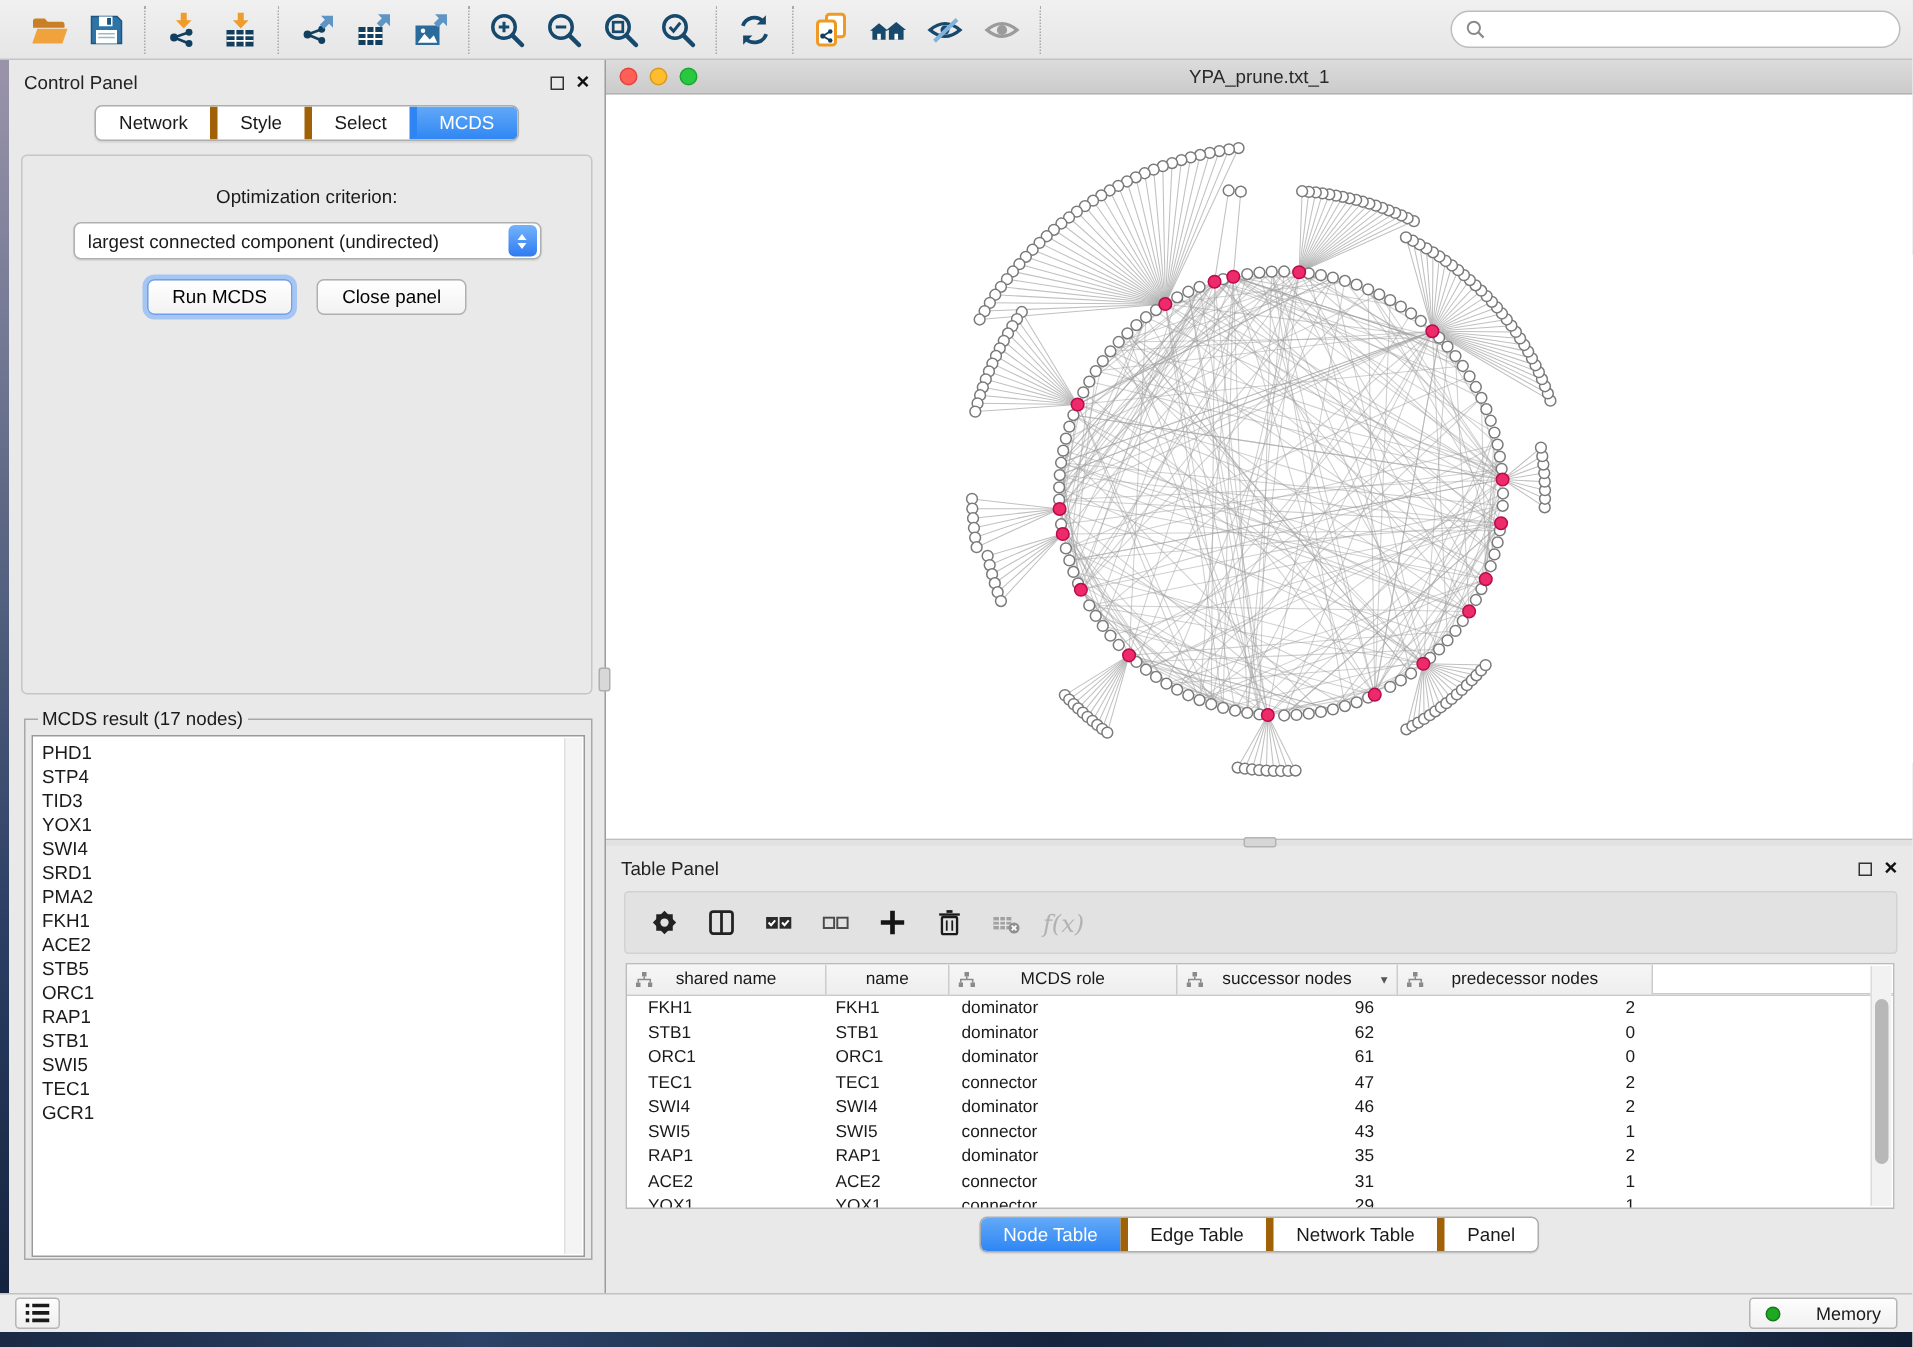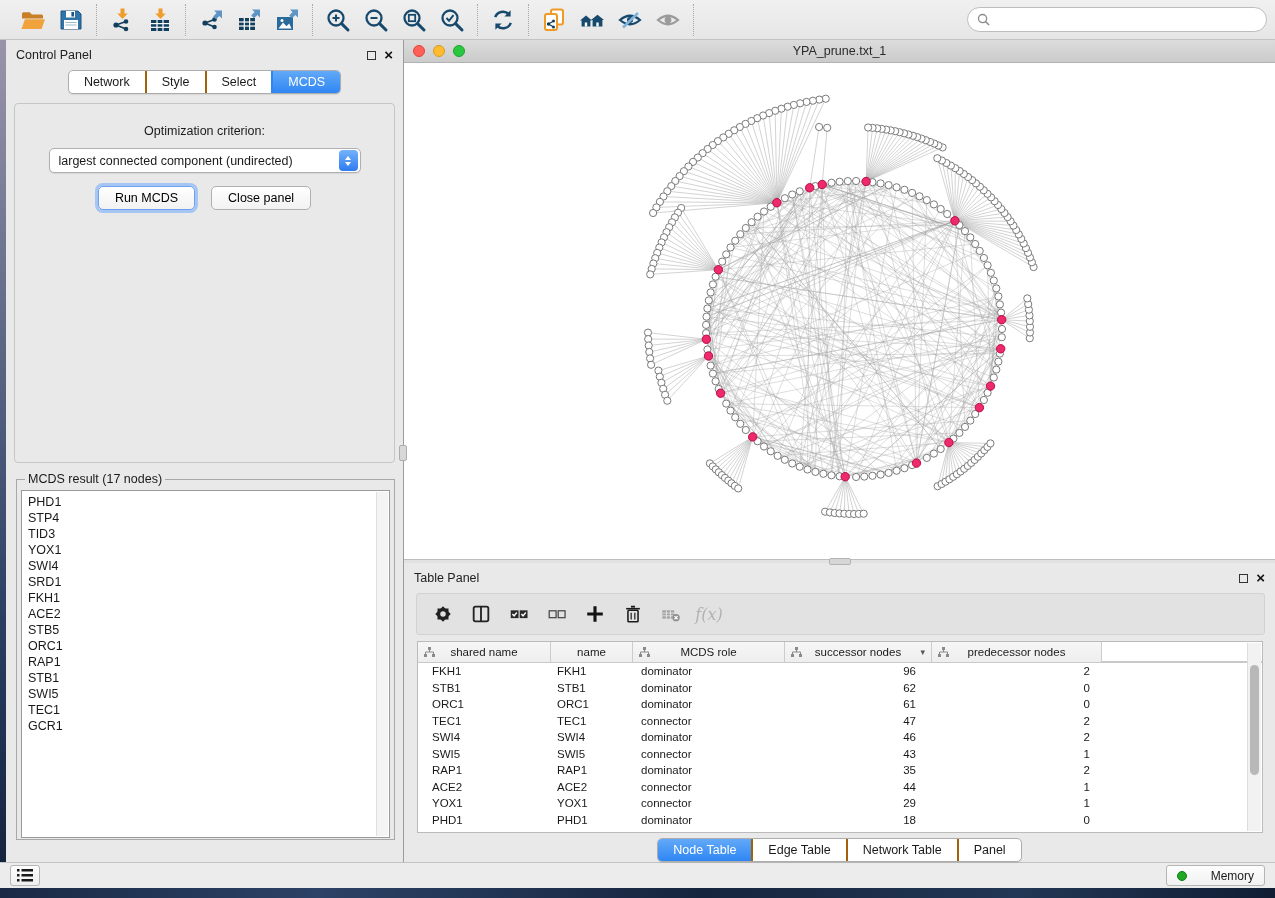--- a/index.html
+++ b/index.html
@@ -26,21 +26,21 @@
   .cpanel { width:398px; background:#e9e9e9; border-right:1px solid #9c9c9c; position:relative; }
   .panel-head { display:flex; align-items:center; padding:8px 10px 4px 10px; }
   .panel-title { font-size:12.5px; color:#222; }
   .win-icons { margin-left:auto; display:flex; align-items:center; gap:8px; }
   .float-ic { width:9px; height:9px; border:1.5px solid #333; display:inline-block; }
   .close-ic { font-size:15px; font-weight:bold; color:#111; line-height:10px; }
 
   .seg-wrap { display:flex; justify-content:center; margin-top:4px; }
   .seg { display:inline-flex; background:#fff; border:1px solid #adadad; border-radius:5px; overflow:hidden;
     box-shadow:0 1px 1px rgba(0,0,0,.08); }
-  .seg .tab { padding:4px 15px; font-size:12.5px; border-left:2px solid #a16207; cursor:default; }
+  .seg .tab { padding:4px 15px; font-size:12.5px; border-left:5px solid #a16207; cursor:default; }
   .seg .tab:first-child { border-left:none; }
   .seg .tab.active { background:linear-gradient(#62a9f8,#2f86f3); color:#fff; border-left-color:#2f86f3; }
 
   .opt-box { margin:9px 8px 0 8px; height:360px; border:1px solid #c6c6c6; border-radius:4px; background:#e9e9e9; }
   .opt-label { text-align:center; margin-top:20px; font-size:12.5px; }
   .combo { margin:10px auto 0 auto; width:312px; height:25px; background:#fff; border:1px solid #b0b0b0;
     border-radius:5px; display:flex; align-items:center; box-shadow:0 1px 1px rgba(0,0,0,.08); }
   .combo-text { flex:1; padding-left:9px; font-size:12.5px; white-space:nowrap; overflow:hidden; }
   .combo-step { width:19px; height:21px; margin-right:2px; border-radius:4px;
     background:linear-gradient(#74b3fb,#2e7bf0); display:flex; flex-direction:column; align-items:center;
@@ -85,21 +85,21 @@
     border:1px solid #b4b4b4; border-radius:2px; transform:translateX(-50%); }
 
   
   .tpanel { flex:1; background:#e9e9e9; display:flex; flex-direction:column; }
   .t-toolbar { margin:4px 10px 0 12px; height:42px; background:#e2e2e2; border:1px solid #d2d2d2;
     border-radius:3px; display:flex; align-items:center; padding-left:12px; gap:10px; }
   .t-tbtn { width:28px; height:30px; display:flex; align-items:center; justify-content:center; }
   .t-tbtn svg { width:22px; height:22px; }
   .fx { font-family:"DejaVu Serif","Liberation Serif",serif; font-style:italic; font-size:16px; color:#b2b2b2; }
 
-  .tablewrap { margin:6px 12px 0 13px; background:#fff; border:1px solid #bbb; height:192px;
+  .tablewrap { margin:6px 12px 0 13px; background:#fff; border:1px solid #bbb; height:164px;
     position:relative; overflow:hidden; }
   .thead { display:flex; height:21px; background:linear-gradient(#f6f6f6,#eee); border-bottom:1px solid #c9c9c9;
     font-size:11.5px; }
   .th { position:relative; display:flex; align-items:center; justify-content:center; border-right:1px solid #ccc; gap:4px; }
   .th .colicon { position:absolute; left:6px; top:5px; }
   .th.filler { flex:1; border-right:none; background:#fff; border-bottom:1px solid #c9c9c9; }
   .sort-ind { position:absolute; right:6px; font-size:9px; color:#555; }
   .c0{width:133px}.c1{width:82px}.c2{width:152px}.c3{width:147px}.c4{width:170px}
   .trow { display:flex; height:16.5px; font-size:11.5px; align-items:center; }
   .td { white-space:nowrap; overflow:hidden; }
@@ -320,20 +320,21 @@
     <fieldset class="result-fs">
       <legend>MCDS result (17 nodes)</legend>
       <div class="listbox">
         <ul>
           <li>PHD1</li>
           <li>STP4</li>
           <li>TID3</li>
           <li>YOX1</li>
           <li>SWI4</li>
           <li>SRD1</li>
+          <li>PMA2</li>
           <li>FKH1</li>
           <li>ACE2</li>
           <li>STB5</li>
           <li>ORC1</li>
           <li>RAP1</li>
           <li>STB1</li>
           <li>SWI5</li>
           <li>TEC1</li>
           <li>GCR1</li>
         </ul>
@@ -1238,21 +1239,21 @@
             <div class="td c0">RAP1</div>
             <div class="td c1">RAP1</div>
             <div class="td c2">dominator</div>
             <div class="td c3 num">35</div>
             <div class="td c4 num">2</div>
           </div>
         <div class="trow">
             <div class="td c0">ACE2</div>
             <div class="td c1">ACE2</div>
             <div class="td c2">connector</div>
-            <div class="td c3 num">44</div>
+            <div class="td c3 num">31</div>
             <div class="td c4 num">1</div>
           </div>
         <div class="trow">
             <div class="td c0">YOX1</div>
             <div class="td c1">YOX1</div>
             <div class="td c2">connector</div>
             <div class="td c3 num">29</div>
             <div class="td c4 num">1</div>
           </div>
         <div class="trow">

